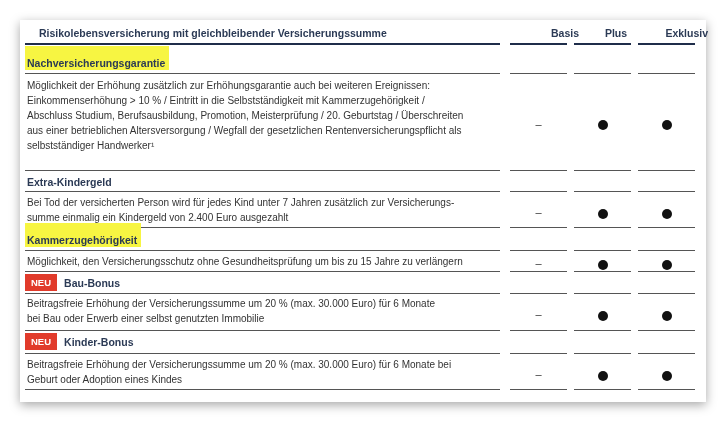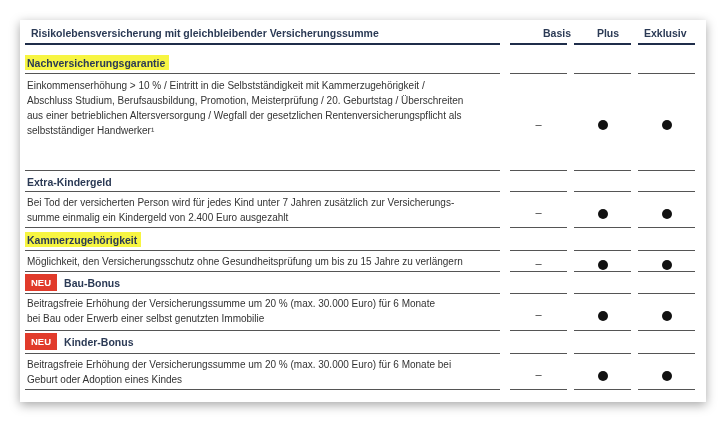--- a/index.html
+++ b/index.html
@@ -1,57 +1,58 @@
 <!DOCTYPE html>
 <html><head>
 <meta charset="utf-8">
 <style>
   html,body{margin:0;padding:0;}
   body{width:721px;height:422px;background:#ffffff;position:relative;overflow:hidden;font-family:"Liberation Sans",sans-serif;}
   .panel{position:absolute;left:20px;top:20px;width:488px;height:380px;background:#fff;box-shadow:0 3px 10px rgba(0,0,0,0.35);}
   .table{position:absolute;left:20px;top:20px;width:488px;}
-  .row{position:absolute;left:4px;width:100%;border-radius:10px;}
+  .row{position:absolute;left:12px;width:100%;border-radius:10px;}
   .c0{position:absolute;left:6px;width:480px;}
   .line{position:absolute;height:1px;background:#555;}
   .hline{position:absolute;height:2px;background:#1f2d4a;}
   .hdr{font-size:10.5px;font-weight:bold;color:#2b3a55;}
   .sect{font-size:10.5px;font-weight:bold;color:#2b3a55;}
   .txt{font-size:10px;color:#333;line-height:15px;}
-  .hl{background:#f7f542;padding:2px 4px 1px 2px;margin-left:-2px;}
+  .hl{background:#f7f542;padding:11px 4px 1px 2px;margin-left:-2px;}
   .neu{display:inline-block;background:#e13b2b;color:#fff;font-size:9.5px;font-weight:bold;padding:0 6px;height:17px;line-height:17px;margin-right:7px;vertical-align:middle;}
   .mark{position:absolute;text-align:center;}
   .dot{display:inline-block;width:10px;height:10px;border-radius:50%;background:#111;}
   .dash{display:inline-block;font-size:11px;color:#333;}
 </style>
 </head>
 <body>
 
 <div class="panel" style="width:686px;height:382px;"></div>
 
 <div class="table" style="width:686px;">
 
   <div class="row" style="top:0;height:22px;">
     <div class="c0 hdr" style="top:7px;left:7px;">Risikolebensversicherung mit gleichbleibender Versicherungssumme</div>
     <div class="hdr" style="position:absolute;top:7px;left:497px;width:50px;text-align:right;">Basis</div>
     <div class="hdr" style="position:absolute;top:7px;left:559px;width:50px;text-align:center;">Plus</div>
-    <div class="hdr" style="position:absolute;top:7px;left:620px;width:56px;text-align:left;">Exklusiv</div>
+    <div class="hdr" style="position:absolute;top:7px;left:620px;width:56px;text-align:right;">Exklusiv</div>
   </div>
   <div class="hline" style="top:23px;left:5px;width:475px;"></div>
   <div class="hline" style="top:23px;left:490px;width:57px;"></div>
   <div class="hline" style="top:23px;left:554px;width:57px;"></div>
   <div class="hline" style="top:23px;left:618px;width:57px;"></div>
 
   <div class="sect" style="position:absolute;top:37px;left:7px;">
     <span class="hl">Nachversicherungsgarantie</span>
   </div>
   <div class="line" style="top:53px;left:5px;width:475px;"></div>
   <div class="line" style="top:53px;left:490px;width:57px;"></div>
   <div class="line" style="top:53px;left:554px;width:57px;"></div>
   <div class="line" style="top:53px;left:618px;width:57px;"></div>
   <div class="txt" style="position:absolute;top:58px;left:7px;width:475px;">
+    <div>Möglichkeit der Erhöhung zusätzlich zur Erhöhungsgarantie auch bei weiteren Ereignissen:</div>
     <div>Einkommenserhöhung &gt; 10 % / Eintritt in die Selbstständigkeit mit Kammerzugehörigkeit /</div>
     <div>Abschluss Studium, Berufsausbildung, Promotion, Meisterprüfung / 20. Geburtstag / Überschreiten</div>
     <div>aus einer betrieblichen Altersversorgung / Wegfall der gesetzlichen Rentenversicherungspflicht als</div>
     <div>selbstständiger Handwerker¹</div>
   </div>
   <div class="mark" style="top:94px;left:490px;width:57px;"><span class="dash">–</span></div>
   <div class="mark" style="top:96px;left:554px;width:57px;"><span class="dot"></span></div>
   <div class="mark" style="top:96px;left:618px;width:57px;"><span class="dot"></span></div>
   <div class="line" style="top:150px;left:5px;width:475px;"></div>
   <div class="line" style="top:150px;left:490px;width:57px;"></div>

